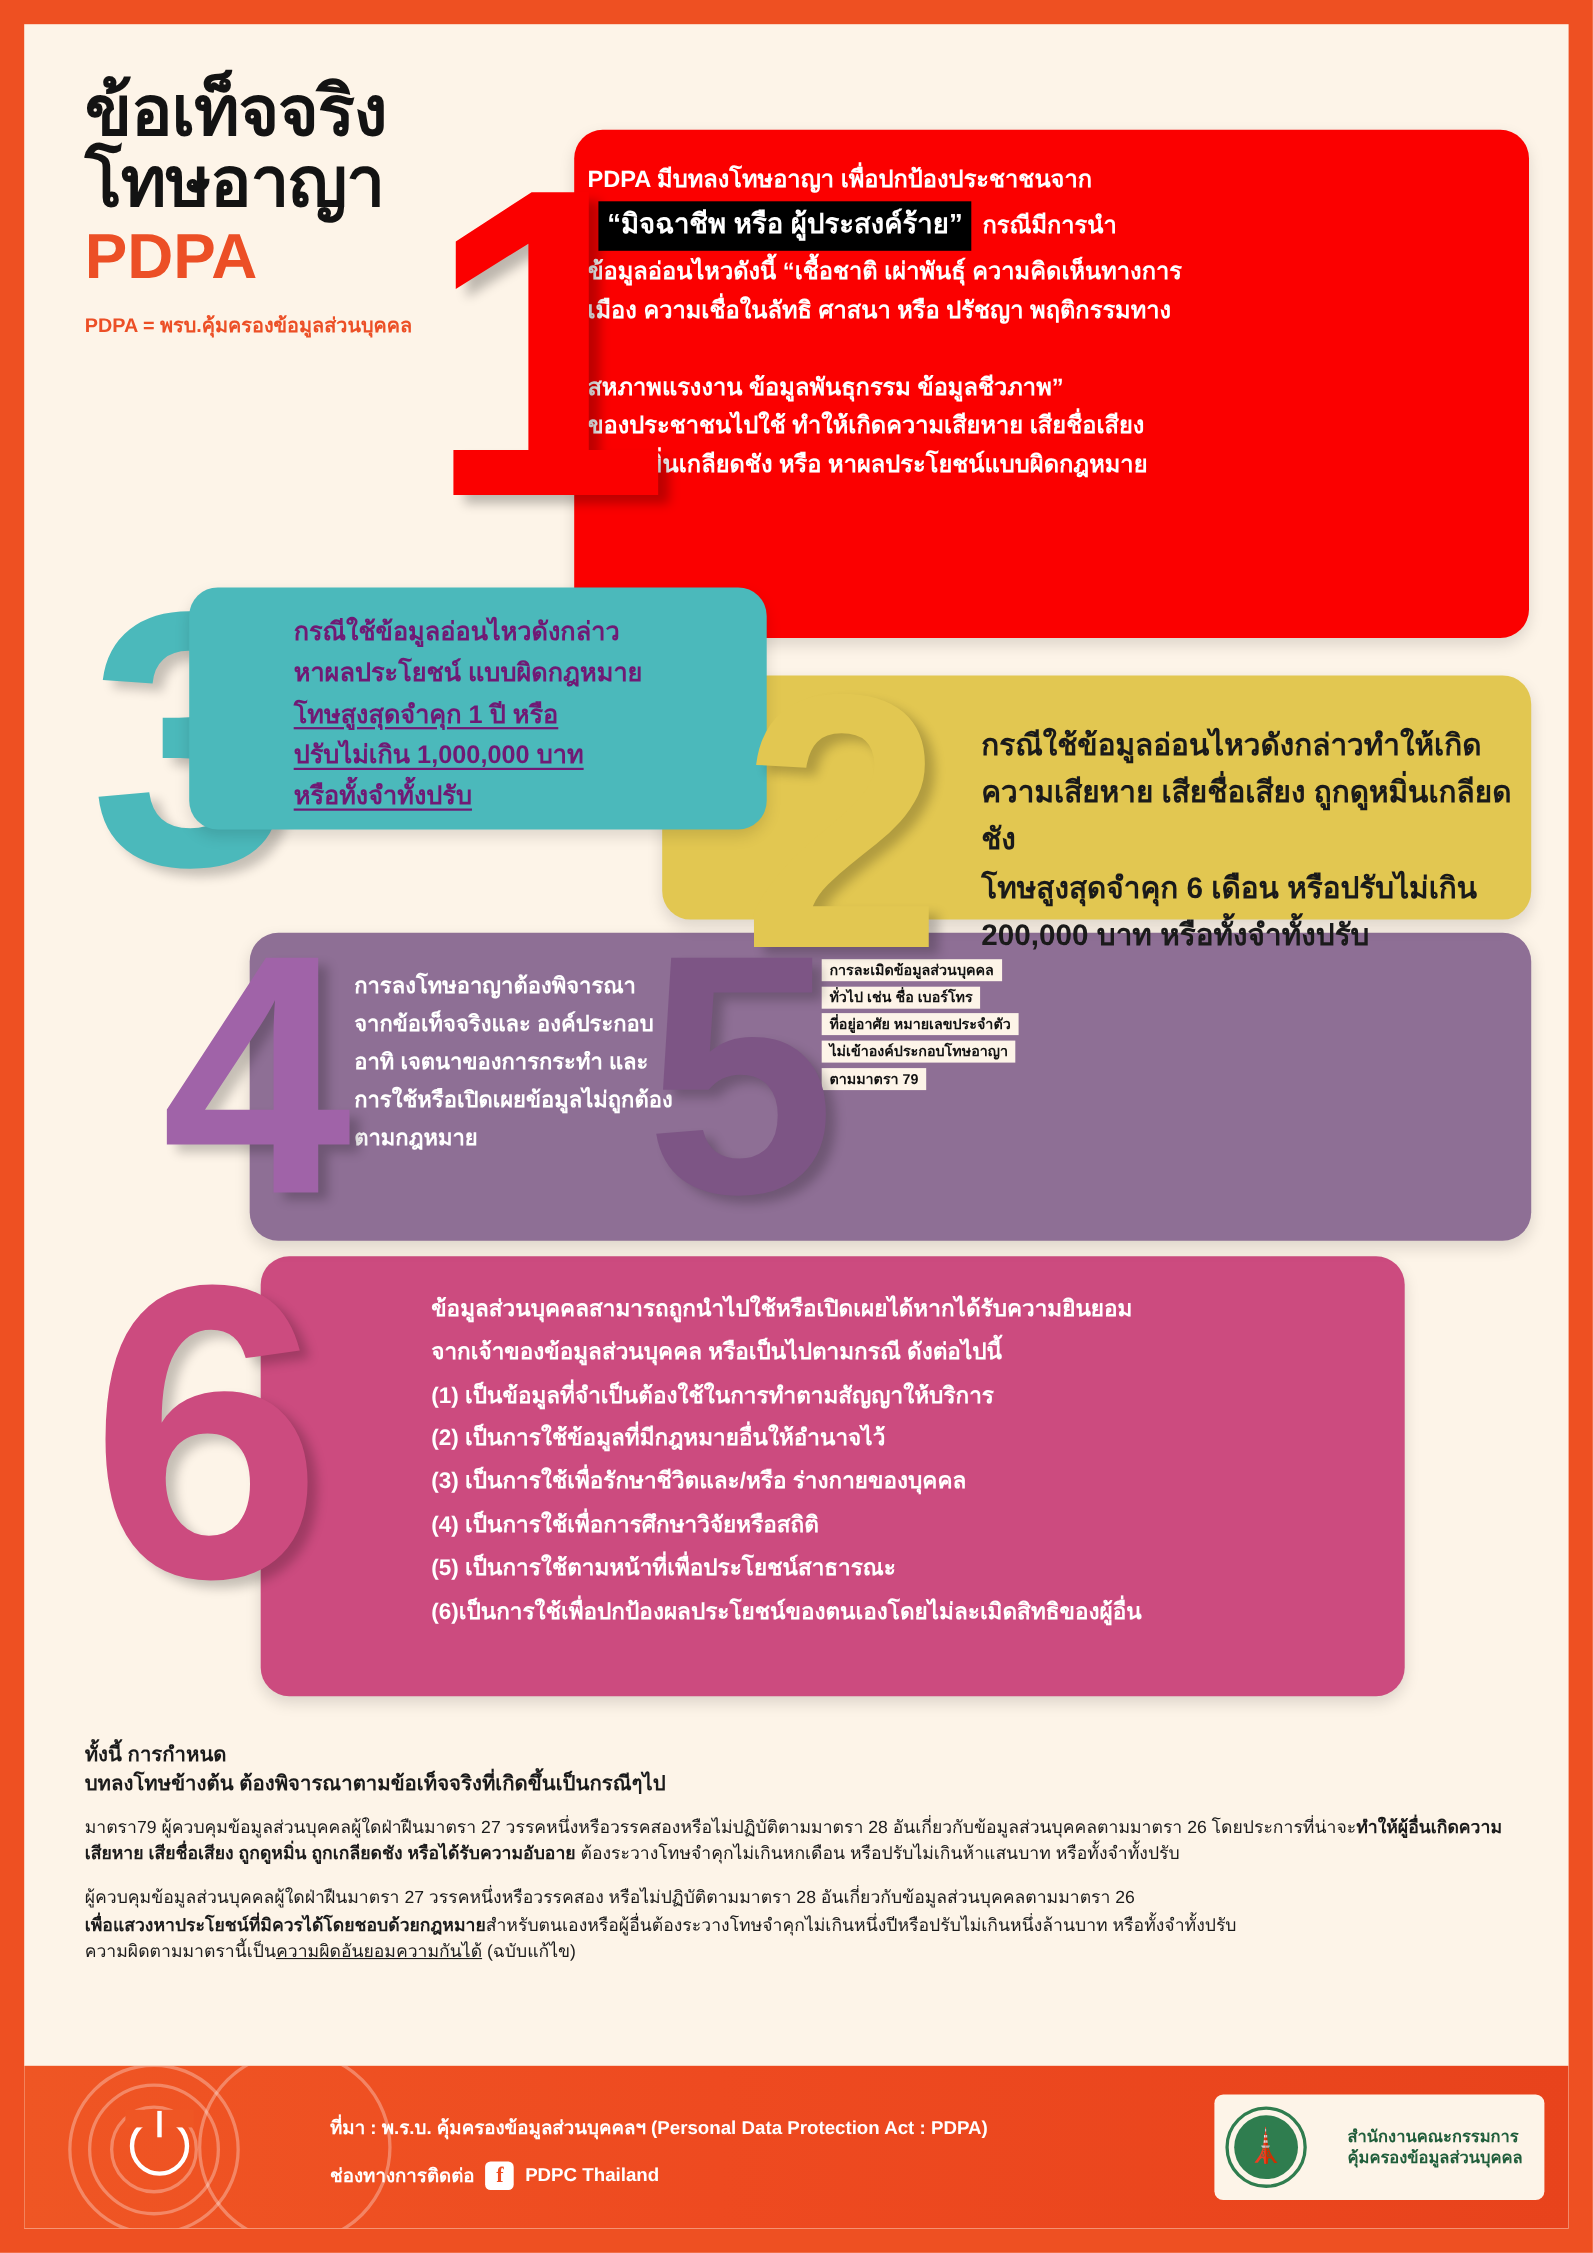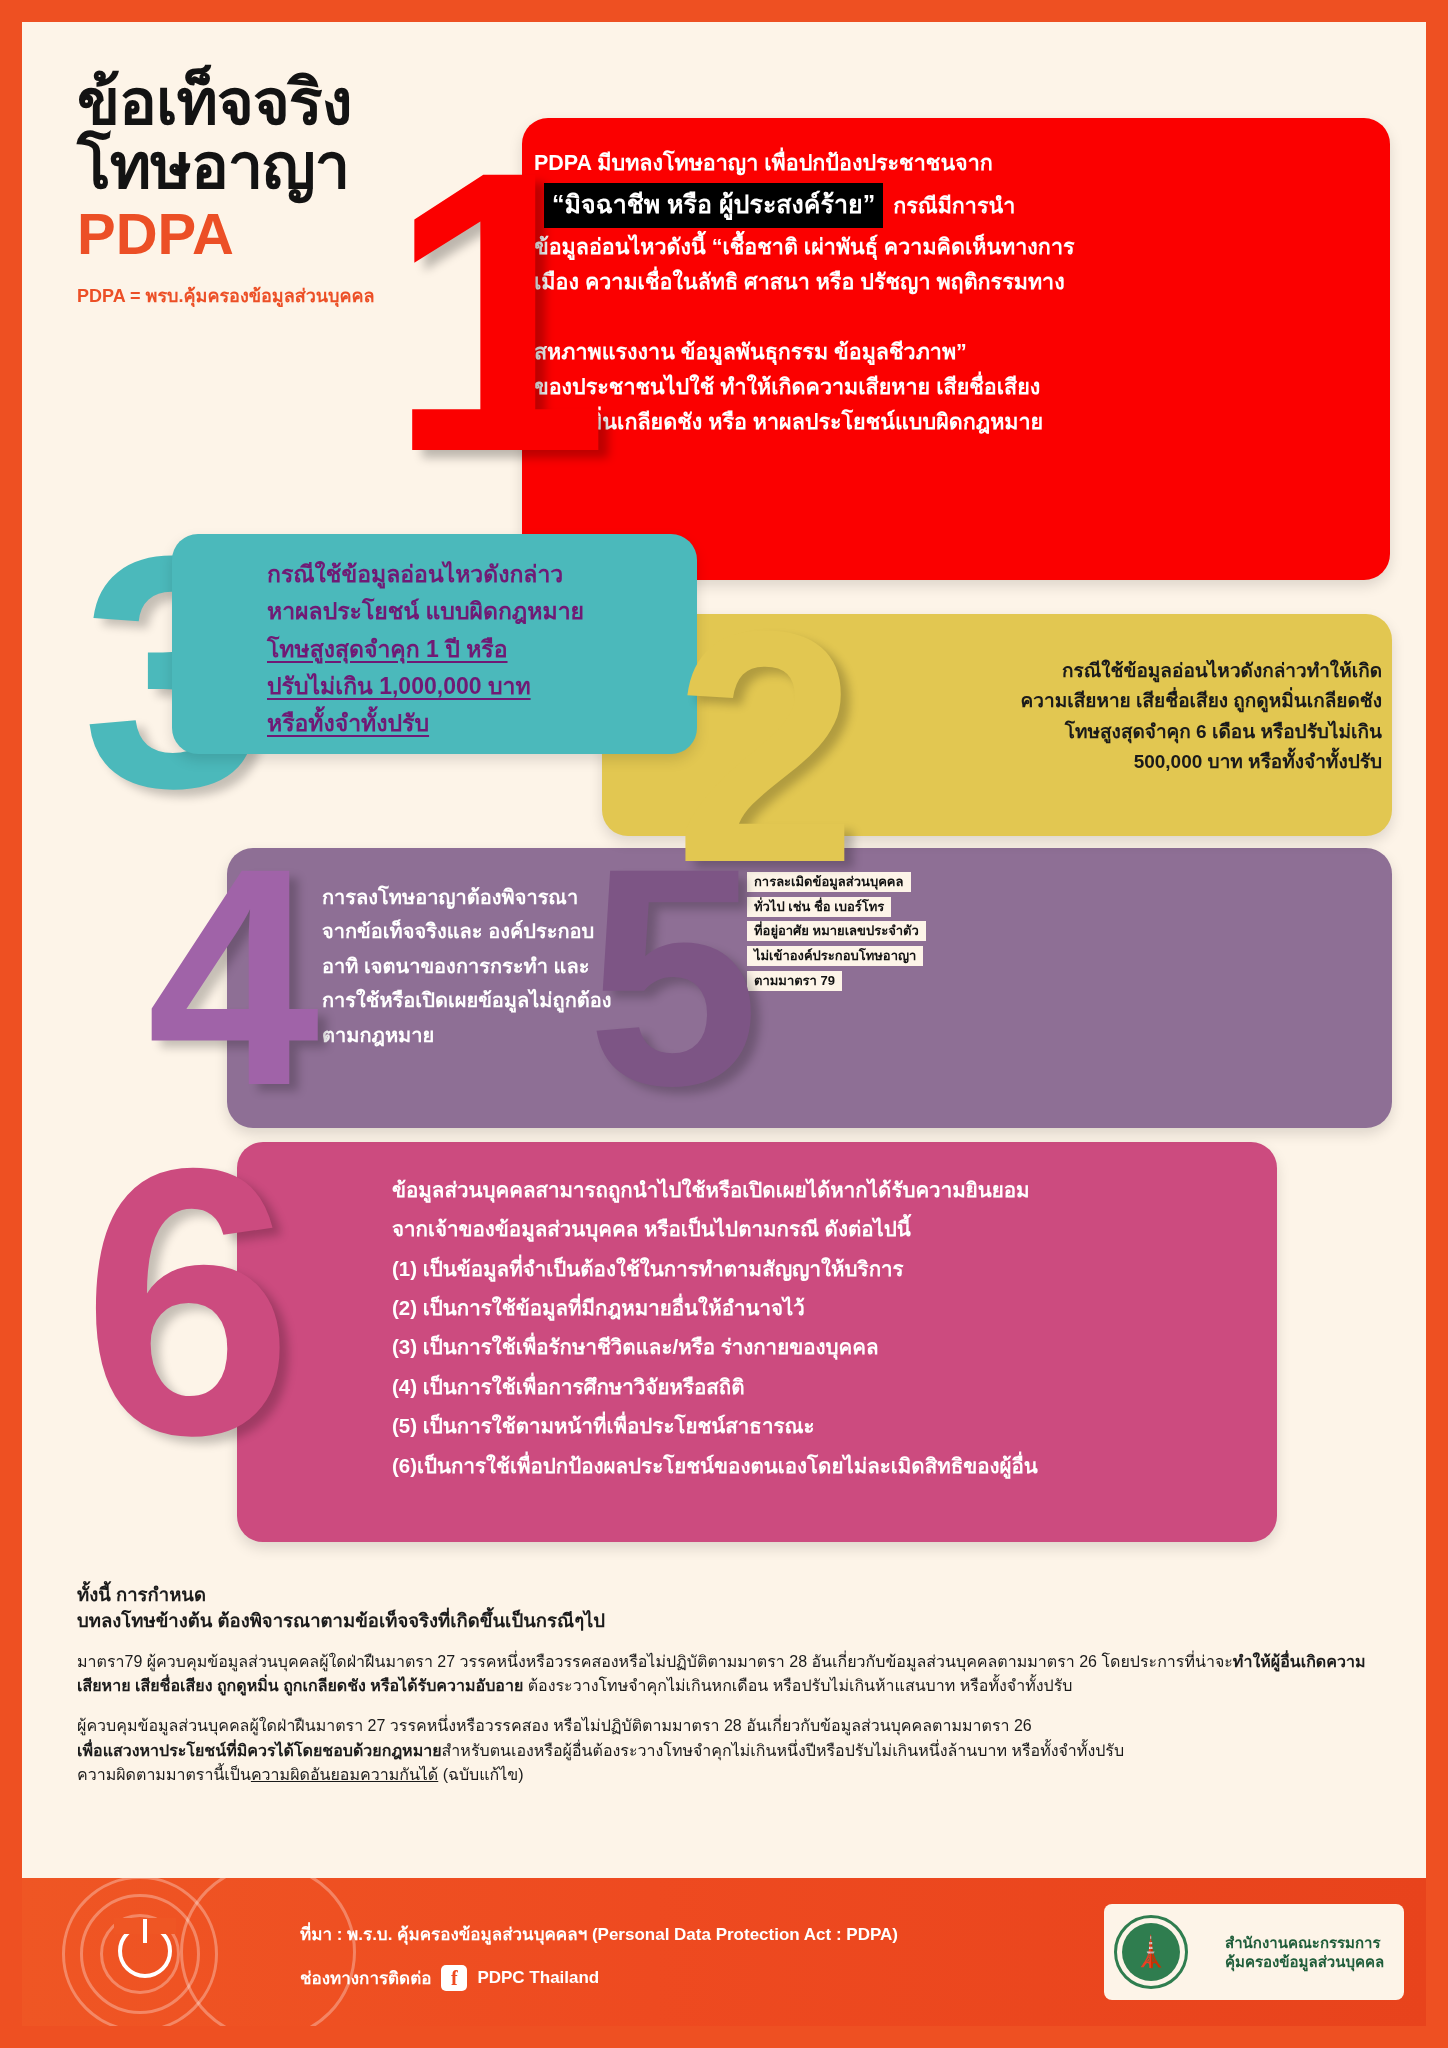--- a/index.html
+++ b/index.html
@@ -73,21 +73,21 @@
     background:#e2c751;border-radius:26px;z-index:18;
     box-shadow:0 6px 14px rgba(0,0,0,.13);
   }
   .num2{
     position:absolute;left:652px;top:560px;z-index:24;
     font-size:330px;line-height:1;font-weight:bold;color:#e2c751;
     text-shadow:9px 7px 10px rgba(0,0,0,.22);
   }
   .b2 .txt{
     position:absolute;left:290px;top:42px;width:490px;
-    color:#1a1a1a;font-size:19px;font-weight:bold;line-height:1.6;text-align:right;
+    color:#1a1a1a;font-size:27px;font-weight:bold;line-height:1.6;
   }
 
   
   .b45{
     position:absolute;left:205px;top:826px;width:1165px;height:280px;
     background:#8e6f95;border-radius:26px;z-index:16;
     box-shadow:0 6px 14px rgba(0,0,0,.13);
   }
   .num4{
     position:absolute;left:125px;top:800px;z-index:26;
@@ -236,21 +236,21 @@
       <span class="u">ปรับไม่เกิน 1,000,000 บาท</span><br>
       <span class="u">หรือทั้งจำทั้งปรับ</span>
     </div>
   </div>
 
   <div class="b2">
     <div class="txt">
       <span>กรณีใช้ข้อมูลอ่อนไหวดังกล่าวทำให้เกิด</span><br>
       <span>ความเสียหาย เสียชื่อเสียง ถูกดูหมิ่นเกลียดชัง</span><br>
       <span>โทษสูงสุดจำคุก 6 เดือน หรือปรับไม่เกิน</span><br>
-      <span>500,000 บาท หรือทั้งจำทั้งปรับ</span>
+      <span>200,000 บาท หรือทั้งจำทั้งปรับ</span>
     </div>
   </div>
   <div class="num2">2</div>
 
   <div class="b45">
     <div class="txt4">
       <span>การลงโทษอาญาต้องพิจารณา</span><br>
       <span>จากข้อเท็จจริงและ องค์ประกอบ</span><br>
       <span>อาทิ  เจตนาของการกระทำ และ</span><br>
       <span>การใช้หรือเปิดเผยข้อมูลไม่ถูกต้อง</span><br>

